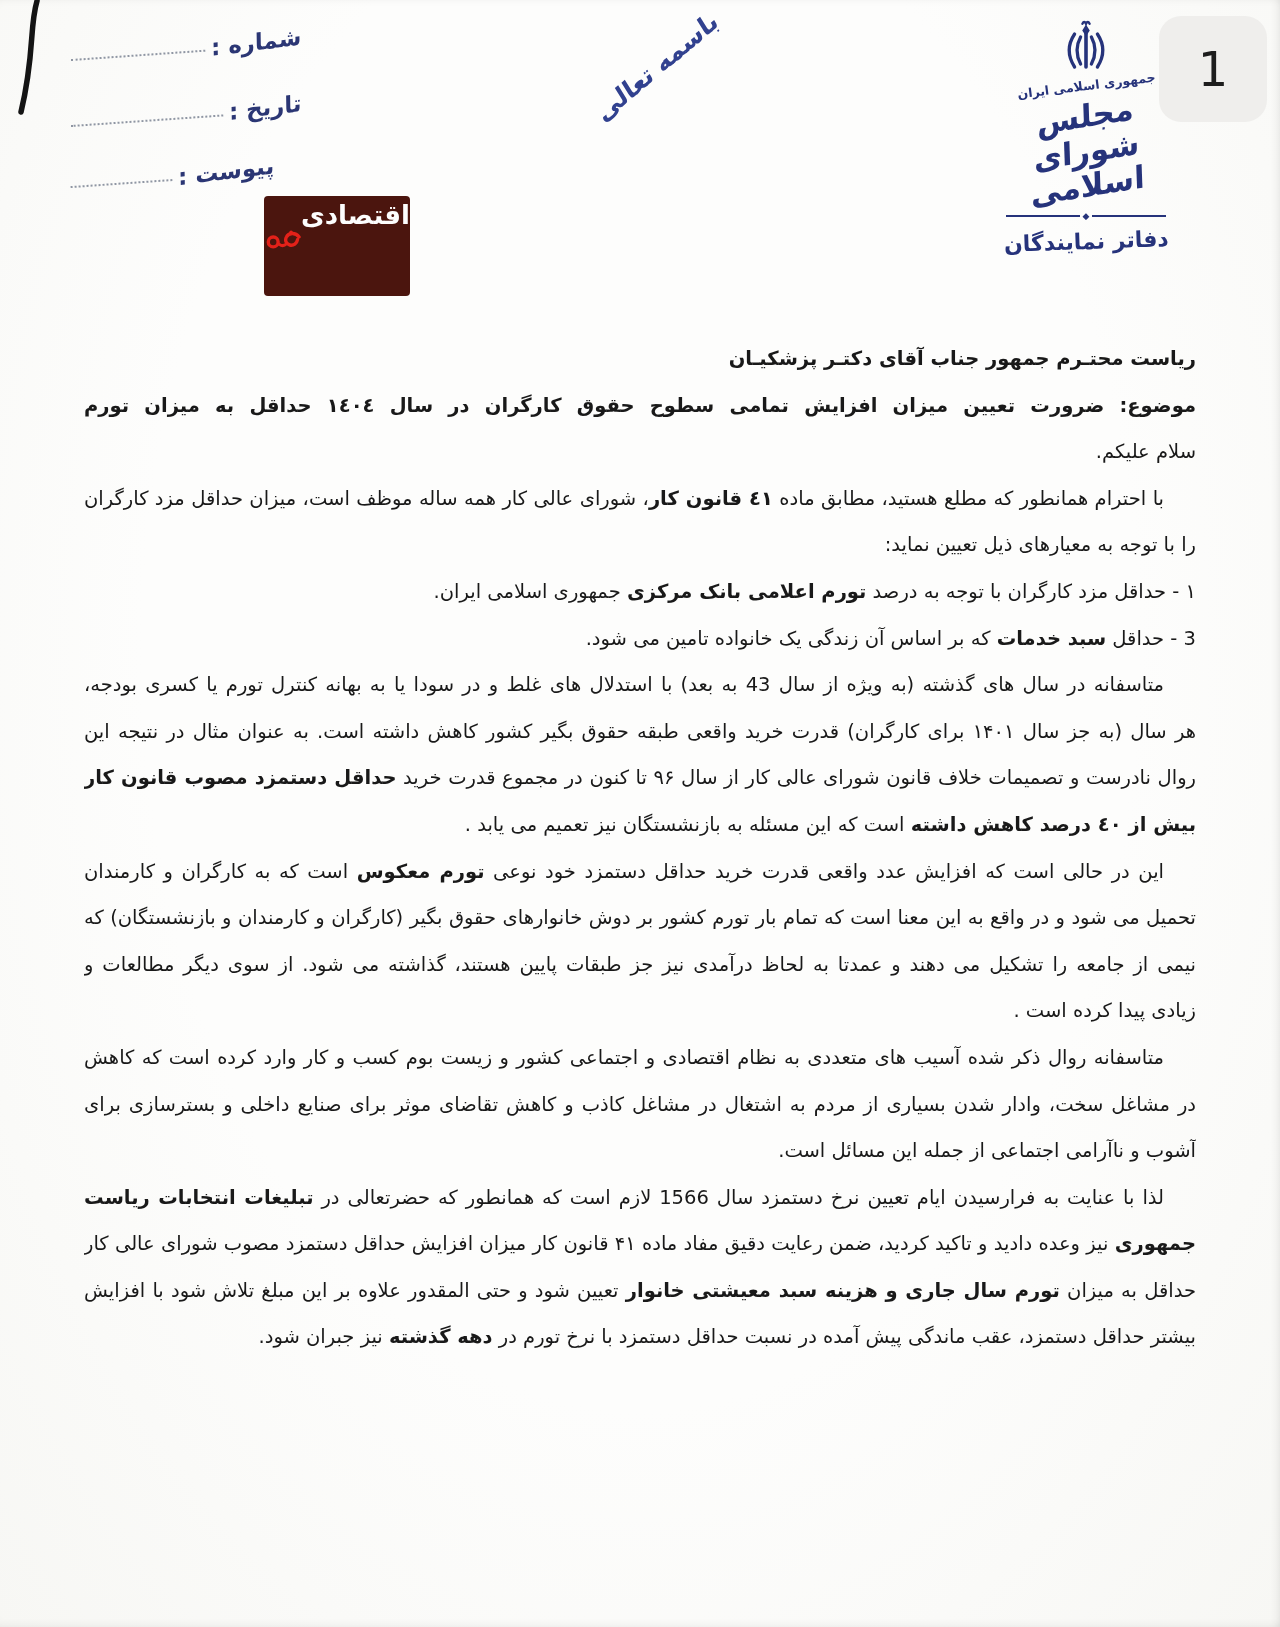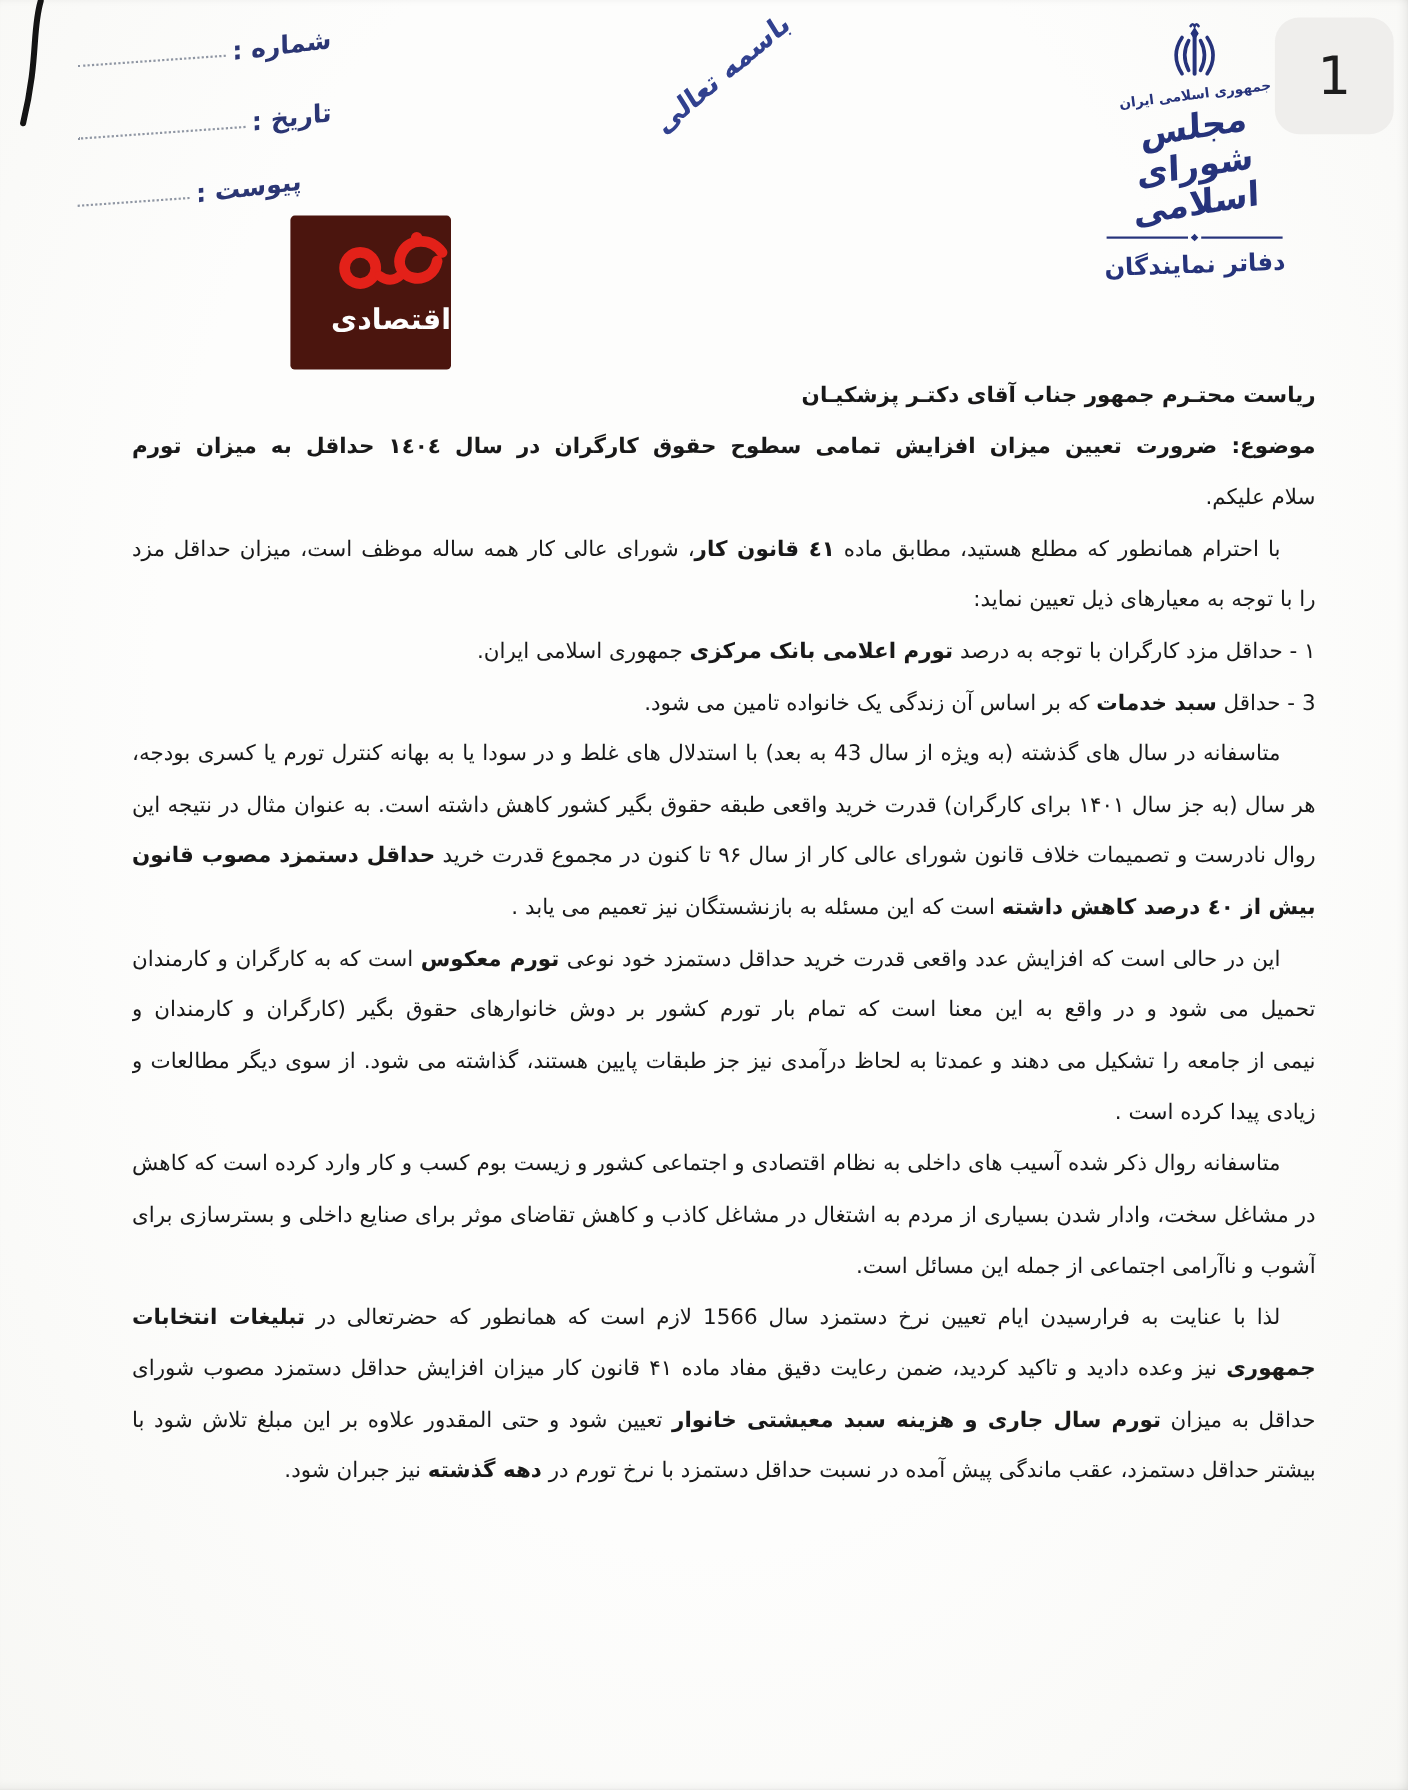--- a/index.html
+++ b/index.html
@@ -29,27 +29,27 @@
       transform:rotate(-9deg) skewX(-7deg);letter-spacing:-1px;margin-top:6px;}
   .divider{display:flex;align-items:center;width:160px;margin-top:8px;}
   .divider .dl{flex:1;border-top:2px solid #26337b;}
   .divider .diamond{font-size:9px;margin:0 3px;color:#26337b;}
   .org-sub{font-size:22px;font-weight:800;margin-top:8px;transform:rotate(-2deg);}
   
   .badge{position:absolute;right:13px;top:16px;width:108px;height:106px;background:#efeeec;
       border-radius:22px;display:flex;align-items:center;justify-content:center;z-index:6;}
   .badge span{font-size:48px;color:#1d1d1d;font-family:"DejaVu Sans",sans-serif;}
   
-  .wm{position:absolute;left:264px;top:196px;width:146px;height:140px;background:#4b150e;
-      border-radius:4px;display:flex;flex-direction:column;align-items:flex-end;z-index:5;}
+  .wm{position:absolute;left:264px;top:196px;width:146px;height:100px;background:#4b150e;
+      border-radius:4px;display:flex;flex-direction:row;align-items:flex-start;z-index:5;}
   .wm-glyph{margin-top:14px;}
   .wm-text{color:#fdfdfd;font-size:26px;font-weight:700;margin-top:4px;letter-spacing:1px;}
   
   .body{position:absolute;top:336px;left:84px;right:84px;direction:rtl;color:#191919;
-      font-size:19.5px;margin-left:36px;}
+      font-size:19.5px;}
   .line{height:46.6px;line-height:46.6px;overflow:hidden;text-align:right;}
   .line.j{text-align:justify;text-align-last:justify;}
   .line.ind{padding-right:32px;}
   .line .b{font-weight:700;}
 </style>
 </head>
 <body>
 
 <div class="page">
 
@@ -121,21 +121,21 @@
       <div class="line"><span>١ - حداقل مزد کارگران با توجه به درصد </span><span class="b">تورم اعلامی بانک مرکزی</span><span> جمهوری اسلامی ایران.</span></div>
       <div class="line"><span>3 - حداقل </span><span class="b">سبد خدمات</span><span> که بر اساس آن زندگی یک خانواده تامین می شود.</span></div>
       <div class="line j ind"><span>متاسفانه در سال های گذشته (به ویژه از سال 43 به بعد) با استدلال های غلط و در سودا یا به بهانه کنترل تورم یا کسری بودجه،</span></div>
       <div class="line j"><span>هر سال (به جز سال ۱۴۰۱ برای کارگران) قدرت خرید واقعی طبقه حقوق بگیر کشور کاهش داشته است. به عنوان مثال در نتیجه این</span></div>
       <div class="line j"><span>روال نادرست و تصمیمات خلاف قانون شورای عالی کار از سال ۹۶ تا کنون در مجموع قدرت خرید </span><span class="b">حداقل دستمزد مصوب قانون کار</span></div>
       <div class="line"><span class="b">بیش از ٤٠ درصد کاهش داشته</span><span> است که این مسئله به بازنشستگان نیز تعمیم می یابد .</span></div>
       <div class="line j ind"><span>این در حالی است که افزایش عدد واقعی قدرت خرید حداقل دستمزد خود نوعی </span><span class="b">تورم معکوس</span><span> است که به کارگران و کارمندان</span></div>
       <div class="line j"><span>تحمیل می شود و در واقع به این معنا است که تمام بار تورم کشور بر دوش خانوارهای حقوق بگیر (کارگران و کارمندان و بازنشستگان) که</span></div>
       <div class="line j"><span>نیمی از جامعه را تشکیل می دهند و عمدتا به لحاظ درآمدی نیز جز طبقات پایین هستند، گذاشته می شود. از سوی دیگر مطالعات و</span></div>
       <div class="line"><span>زیادی پیدا کرده است .</span></div>
-      <div class="line j ind"><span>متاسفانه روال ذکر شده آسیب های داخلی به نظام اقتصادی و اجتماعی کشور و زیست بوم کسب و کار وارد کرده است که کاهش</span></div>
+      <div class="line j ind"><span>متاسفانه روال ذکر شده آسیب های متعددی به نظام اقتصادی و اجتماعی کشور و زیست بوم کسب و کار وارد کرده است که کاهش</span></div>
       <div class="line j"><span>در مشاغل سخت، وادار شدن بسیاری از مردم به اشتغال در مشاغل کاذب و کاهش تقاضای موثر برای صنایع داخلی و بسترسازی برای</span></div>
       <div class="line"><span>آشوب و ناآرامی اجتماعی از جمله این مسائل است.</span></div>
       <div class="line j ind"><span>لذا با عنایت به فرارسیدن ایام تعیین نرخ دستمزد سال 1566 لازم است که همانطور که حضرتعالی در </span><span class="b">تبلیغات انتخابات ریاست</span></div>
       <div class="line j"><span class="b">جمهوری</span><span> نیز وعده دادید و تاکید کردید، ضمن رعایت دقیق مفاد ماده ۴۱ قانون کار میزان افزایش حداقل دستمزد مصوب شورای عالی کار</span></div>
       <div class="line j"><span>حداقل به میزان </span><span class="b">تورم سال جاری و هزینه سبد معیشتی خانوار</span><span> تعیین شود و حتی المقدور علاوه بر این مبلغ تلاش شود با افزایش</span></div>
       <div class="line"><span>بیشتر حداقل دستمزد، عقب ماندگی پیش آمده در نسبت حداقل دستمزد با نرخ تورم در </span><span class="b">دهه گذشته</span><span> نیز جبران شود.</span></div>
     </div>
 
 </div>
 

